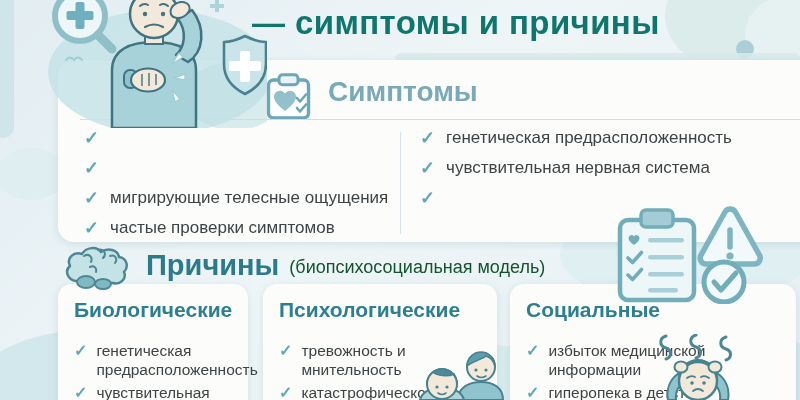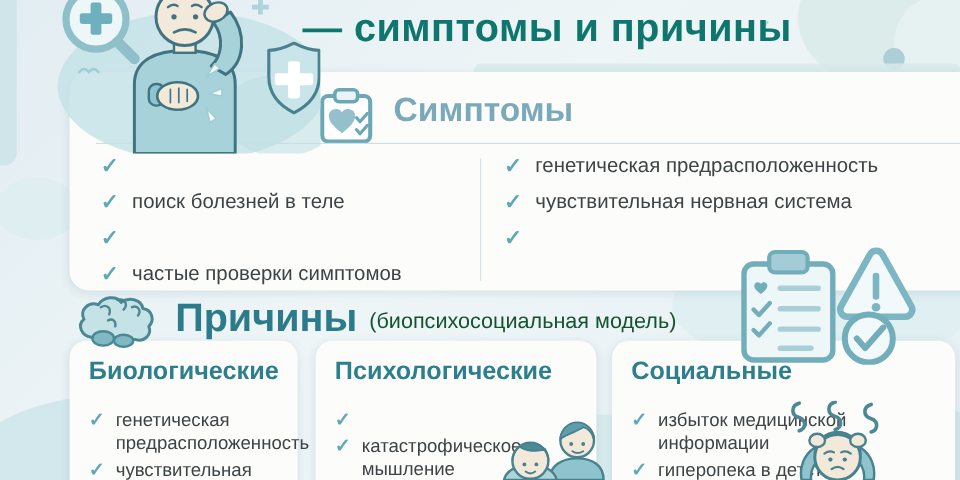--- a/index.html
+++ b/index.html
@@ -40,21 +40,21 @@
   .sym-col.right{left:362px;width:364px;}
   .sym-col li{display:flex;align-items:center;gap:11px;height:30px;
     font-size:17px;color:#3e4345;}
   .chk{color:#5fa8b6;font-size:18px;font-weight:bold;line-height:1;flex:0 0 auto;}
   .sym-vdiv{position:absolute;left:342px;top:72px;height:102px;width:1px;background:#d6e3e7;}
 
   .warn{position:absolute;left:608px;top:192px;width:188px;height:112px;z-index:3;}
 
   .causes-head{position:absolute;left:62px;top:240px;display:flex;align-items:center;z-index:2;}
   .brain{width:76px;height:50px;flex:0 0 auto;}
-  .causes-title{margin:0 0 0 8px;font-size:33px;font-weight:bold;color:#2c7b8a;}
+  .causes-title{margin:0 0 0 8px;font-size:29px;font-weight:bold;color:#2c7b8a;}
   .causes-sub{margin-left:10px;font-size:18px;color:#14532d;padding-top:5px;}
 
   .cause-card{position:absolute;top:284px;height:150px;z-index:1;box-sizing:border-box;
     background:#fcfdfb;border-radius:14px;box-shadow:0 2px 8px rgba(96,138,148,.18);
     padding:12px 10px 0 16px;}
   .card-bio{left:58px;width:190px;}
   .card-psy{left:263px;width:234px;}
   .card-soc{left:510px;width:286px;}
   .cause-title{margin:2px 0 20px;font-size:21px;font-weight:bold;color:#2e7f8e;}
   .cause-item{display:flex;gap:9px;margin-bottom:5px;
@@ -130,24 +130,24 @@
     </svg>
     <h2 class="sym-title">Симптомы</h2>
     <div class="sym-divider"></div>
 
     <ul class="sym-col left">
       <li>
           <span class="chk">✓</span>
         </li>
       <li>
           <span class="chk">✓</span>
-          <span>поиск болезней в теле</span>
-        </li>
-      <li>
-          <span class="chk">✓</span>
+        </li>
+      <li>
+          <span class="chk">✓</span>
+          <span>мигрирующие телесные ощущения</span>
         </li>
       <li>
           <span class="chk">✓</span>
           <span>частые проверки симптомов</span>
         </li>
     </ul>
 
     <div class="sym-vdiv"></div>
 
     <ul class="sym-col right">
@@ -202,20 +202,21 @@
     <div class="cause-item">
         <span class="chk">✓</span>
         <span>чувствительная нервная система</span>
       </div>
   </section>
 
   <section class="cause-card card-psy">
     <h3 class="cause-title">Психологические</h3>
     <div class="cause-item">
         <span class="chk">✓</span>
+        <span>тревожность и мнительность</span>
       </div>
     <div class="cause-item">
         <span class="chk">✓</span>
         <span>катастрофическое мышление</span>
       </div>
 
   </section>
 
   <section class="cause-card card-soc">
     <h3 class="cause-title">Социальные</h3>

